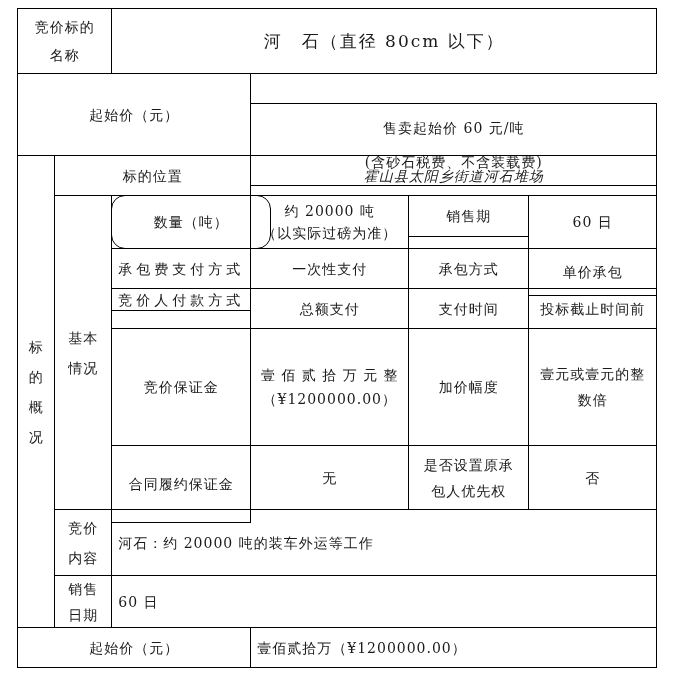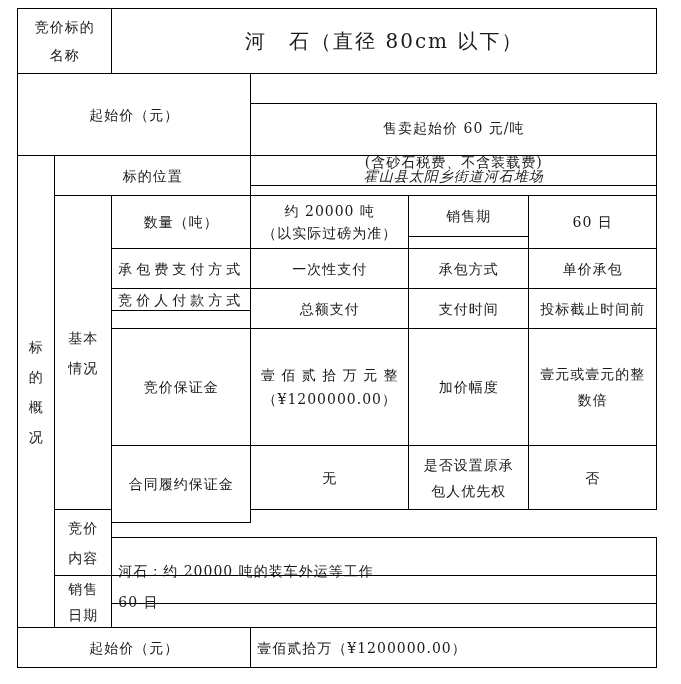--- a/index.html
+++ b/index.html
@@ -29,21 +29,21 @@
       justify-content: center;
       text-align: center;
       font-size: 14px;
       line-height: 26px;
       letter-spacing: 1px;
       margin-left: -0.75px;
       margin-top: -0.75px;
     }
     .cell .txt { display: block; }
     .left { justify-content: flex-start; text-align: left; padding-left: 6px; }
-    .big { font-size: 20px; letter-spacing: 2px; justify-content: center; }
+    .big { font-size: 17px; letter-spacing: 2px; justify-content: center; }
     .vert { flex-direction: column; line-height: 28px; }
     .wide-space { letter-spacing: 4px; }
   </style>
 </head>
 <body>
 
 <div class="tbl">
 
   <div class="cell vert" style="left:18px; top:9px; width:95px; height:66px;">
     <span class="txt">竞价标的</span>
@@ -73,21 +73,21 @@
   </div>
   <div class="cell" style="left:251px; top:156px; width:407px; height:41px;font-style:italic;">
     <span class="txt">霍山县太阳乡街道河石堆场</span>
   </div>
 
   <div class="cell vert" style="left:55px; top:196px; width:58px; height:315px; line-height:30px;">
     <span class="txt">基本</span>
     <span class="txt">情况</span>
   </div>
 
-  <div class="cell" style="left:112px; top:196px; width:140px; height:54px;">
+  <div class="cell" style="left:112px; top:196px; width:160px; height:54px;border-radius:14px;">
     <span class="txt">数量（吨）</span>
   </div>
   <div class="cell vert" style="left:251px; top:196px; width:159px; height:54px; line-height:22px;">
     <span class="txt">约 20000 吨</span>
     <span class="txt">（以实际过磅为准）</span>
   </div>
   <div class="cell" style="left:409px; top:196px; width:121px; height:42px;">
     <span class="txt">销售期</span>
   </div>
   <div class="cell" style="left:529px; top:196px; width:129px; height:54px;">
@@ -96,21 +96,21 @@
 
   <div class="cell wide-space" style="left:112px; top:249px; width:140px; height:41px;">
     <span class="txt">承包费支付方式</span>
   </div>
   <div class="cell" style="left:251px; top:249px; width:159px; height:41px;">
     <span class="txt">一次性支付</span>
   </div>
   <div class="cell" style="left:409px; top:249px; width:121px; height:41px;">
     <span class="txt">承包方式</span>
   </div>
-  <div class="cell" style="left:529px; top:249px; width:129px; height:41px;align-items:center;">
+  <div class="cell" style="left:529px; top:249px; width:129px; height:48px;align-items:center;">
     <span class="txt">单价承包</span>
   </div>
 
   <div class="cell wide-space" style="left:112px; top:289px; width:140px; height:23px;">
     <span class="txt">竞价人付款方式</span>
   </div>
   <div class="cell" style="left:251px; top:289px; width:159px; height:41px;">
     <span class="txt">总额支付</span>
   </div>
   <div class="cell" style="left:409px; top:289px; width:121px; height:41px;">
@@ -146,21 +146,21 @@
     <span class="txt">包人优先权</span>
   </div>
   <div class="cell" style="left:529px; top:446px; width:129px; height:65px;">
     <span class="txt">否</span>
   </div>
 
   <div class="cell vert" style="left:55px; top:510px; width:58px; height:67px; line-height:30px;">
     <span class="txt">竞价</span>
     <span class="txt">内容</span>
   </div>
-  <div class="cell left" style="left:112px; top:538px; width:546px; height:67px;">
+  <div class="cell left" style="left:112px; top:510px; width:546px; height:67px;">
     <span class="txt">河石：约 20000 吨的装车外运等工作</span>
   </div>
 
   <div class="cell vert" style="left:55px; top:576px; width:58px; height:53px; line-height:26px;">
     <span class="txt">销售</span>
     <span class="txt">日期</span>
   </div>
   <div class="cell left" style="left:112px; top:576px; width:546px; height:53px;">
     <span class="txt">60 日</span>
   </div>

